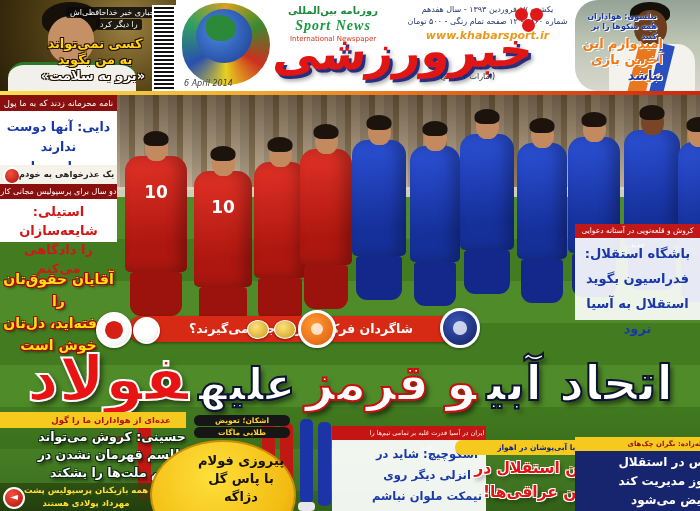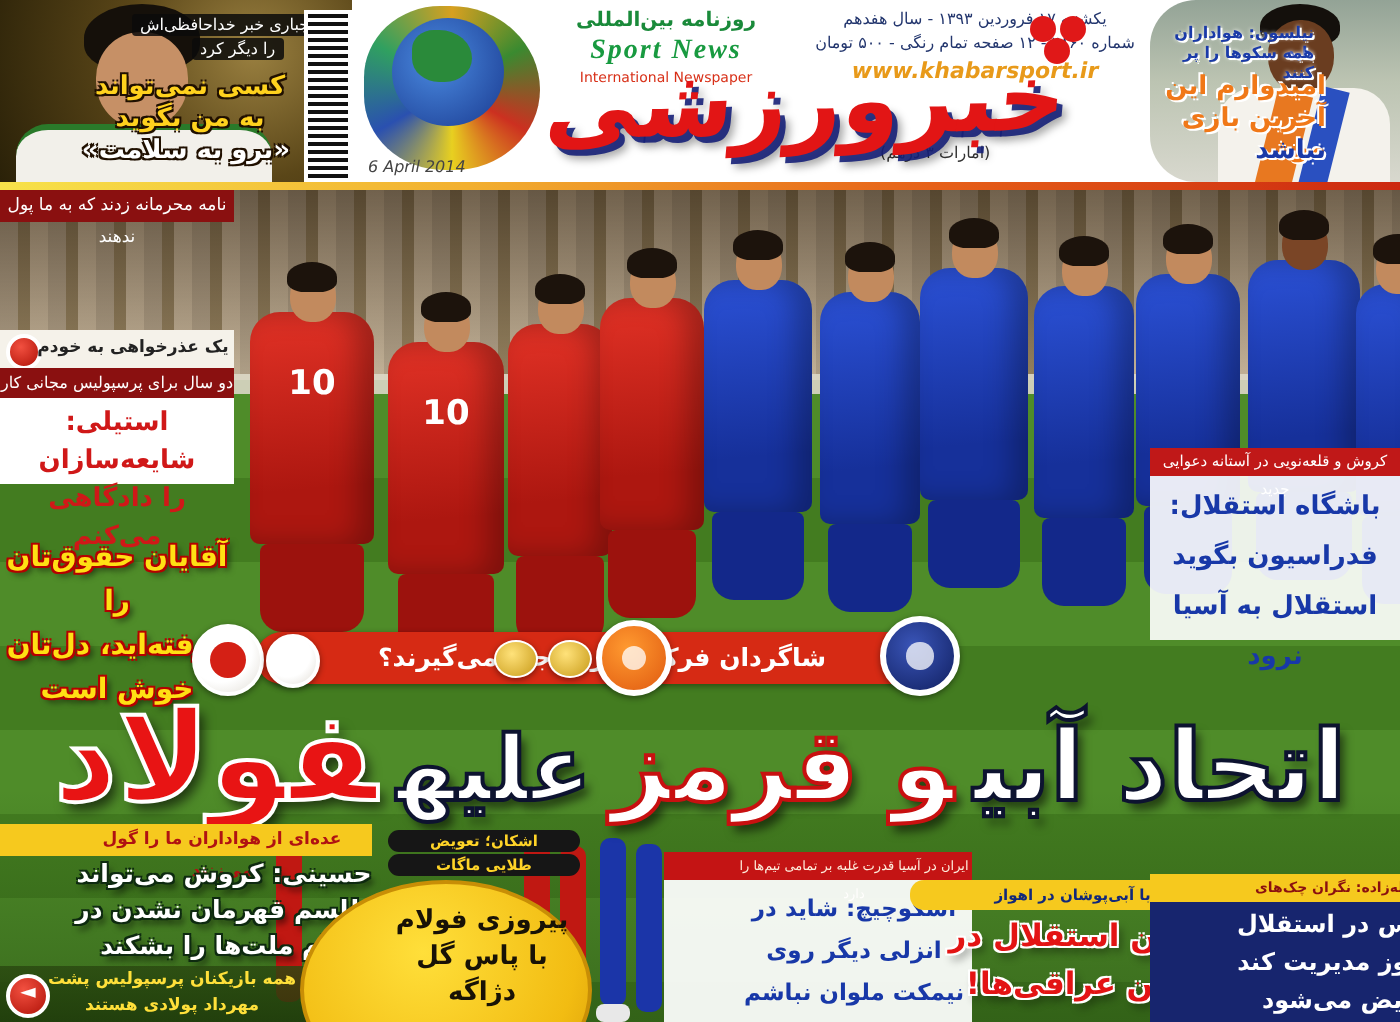--- a/index.html
+++ b/index.html
@@ -263,20 +263,26 @@
     <div class="sock red" style="left:262px;top:326px;"></div>
     <div class="sock red" style="left:280px;top:328px;"></div>
     <div class="sock blue" style="left:300px;top:324px;"></div>
     <div class="sock blue" style="left:318px;top:327px;"></div>
     <div class="shoe" style="left:258px;top:406px;"></div>
     <div class="shoe" style="left:298px;top:407px;"></div>
     <div class="pitch-shade abs"></div>
   </div>
 
   <div class="abs rtl c strip-dred z5" style="left:0;top:95px;width:117px;height:16px;font-size:8.5px;line-height:16px;">نامه محرمانه زدند که به ما پول ندهند</div>
+  <div class="abs box-white z5" style="left:0;top:111px;width:117px;height:54px;">
+    <div class="rtl c lc-blue" style="font-size:12.5px;line-height:20px;padding-top:6px;">
+      <div>دایی: آنها دوست ندارند</div>
+      <div>پرسپولیس با من قهرمان شود</div>
+    </div>
+  </div>
   <div class="abs z5" style="left:0;top:165px;width:117px;height:19px;background:#f5f2ea;">
     <div class="abs circle-icon" style="left:3px;top:2px;width:14px;height:14px;"></div>
     <div class="abs rtl" style="left:18px;top:0;width:97px;font-size:8.5px;line-height:19px;text-align:center;color:#222;font-weight:bold;">یک عذرخواهی به خودم بدهکارم</div>
   </div>
   <div class="abs rtl c strip-dred z5" style="left:0;top:184px;width:117px;height:15px;font-size:8px;line-height:15px;">دو سال برای پرسپولیس مجانی کار کردم</div>
   <div class="abs box-white z5" style="left:0;top:199px;width:117px;height:43px;">
     <div class="rtl c lc-red" style="font-size:13px;line-height:19px;padding-top:3px;">
       <div>استیلی: شایعه‌سازان</div>
       <div>را دادگاهی می‌کنم</div>
     </div>

